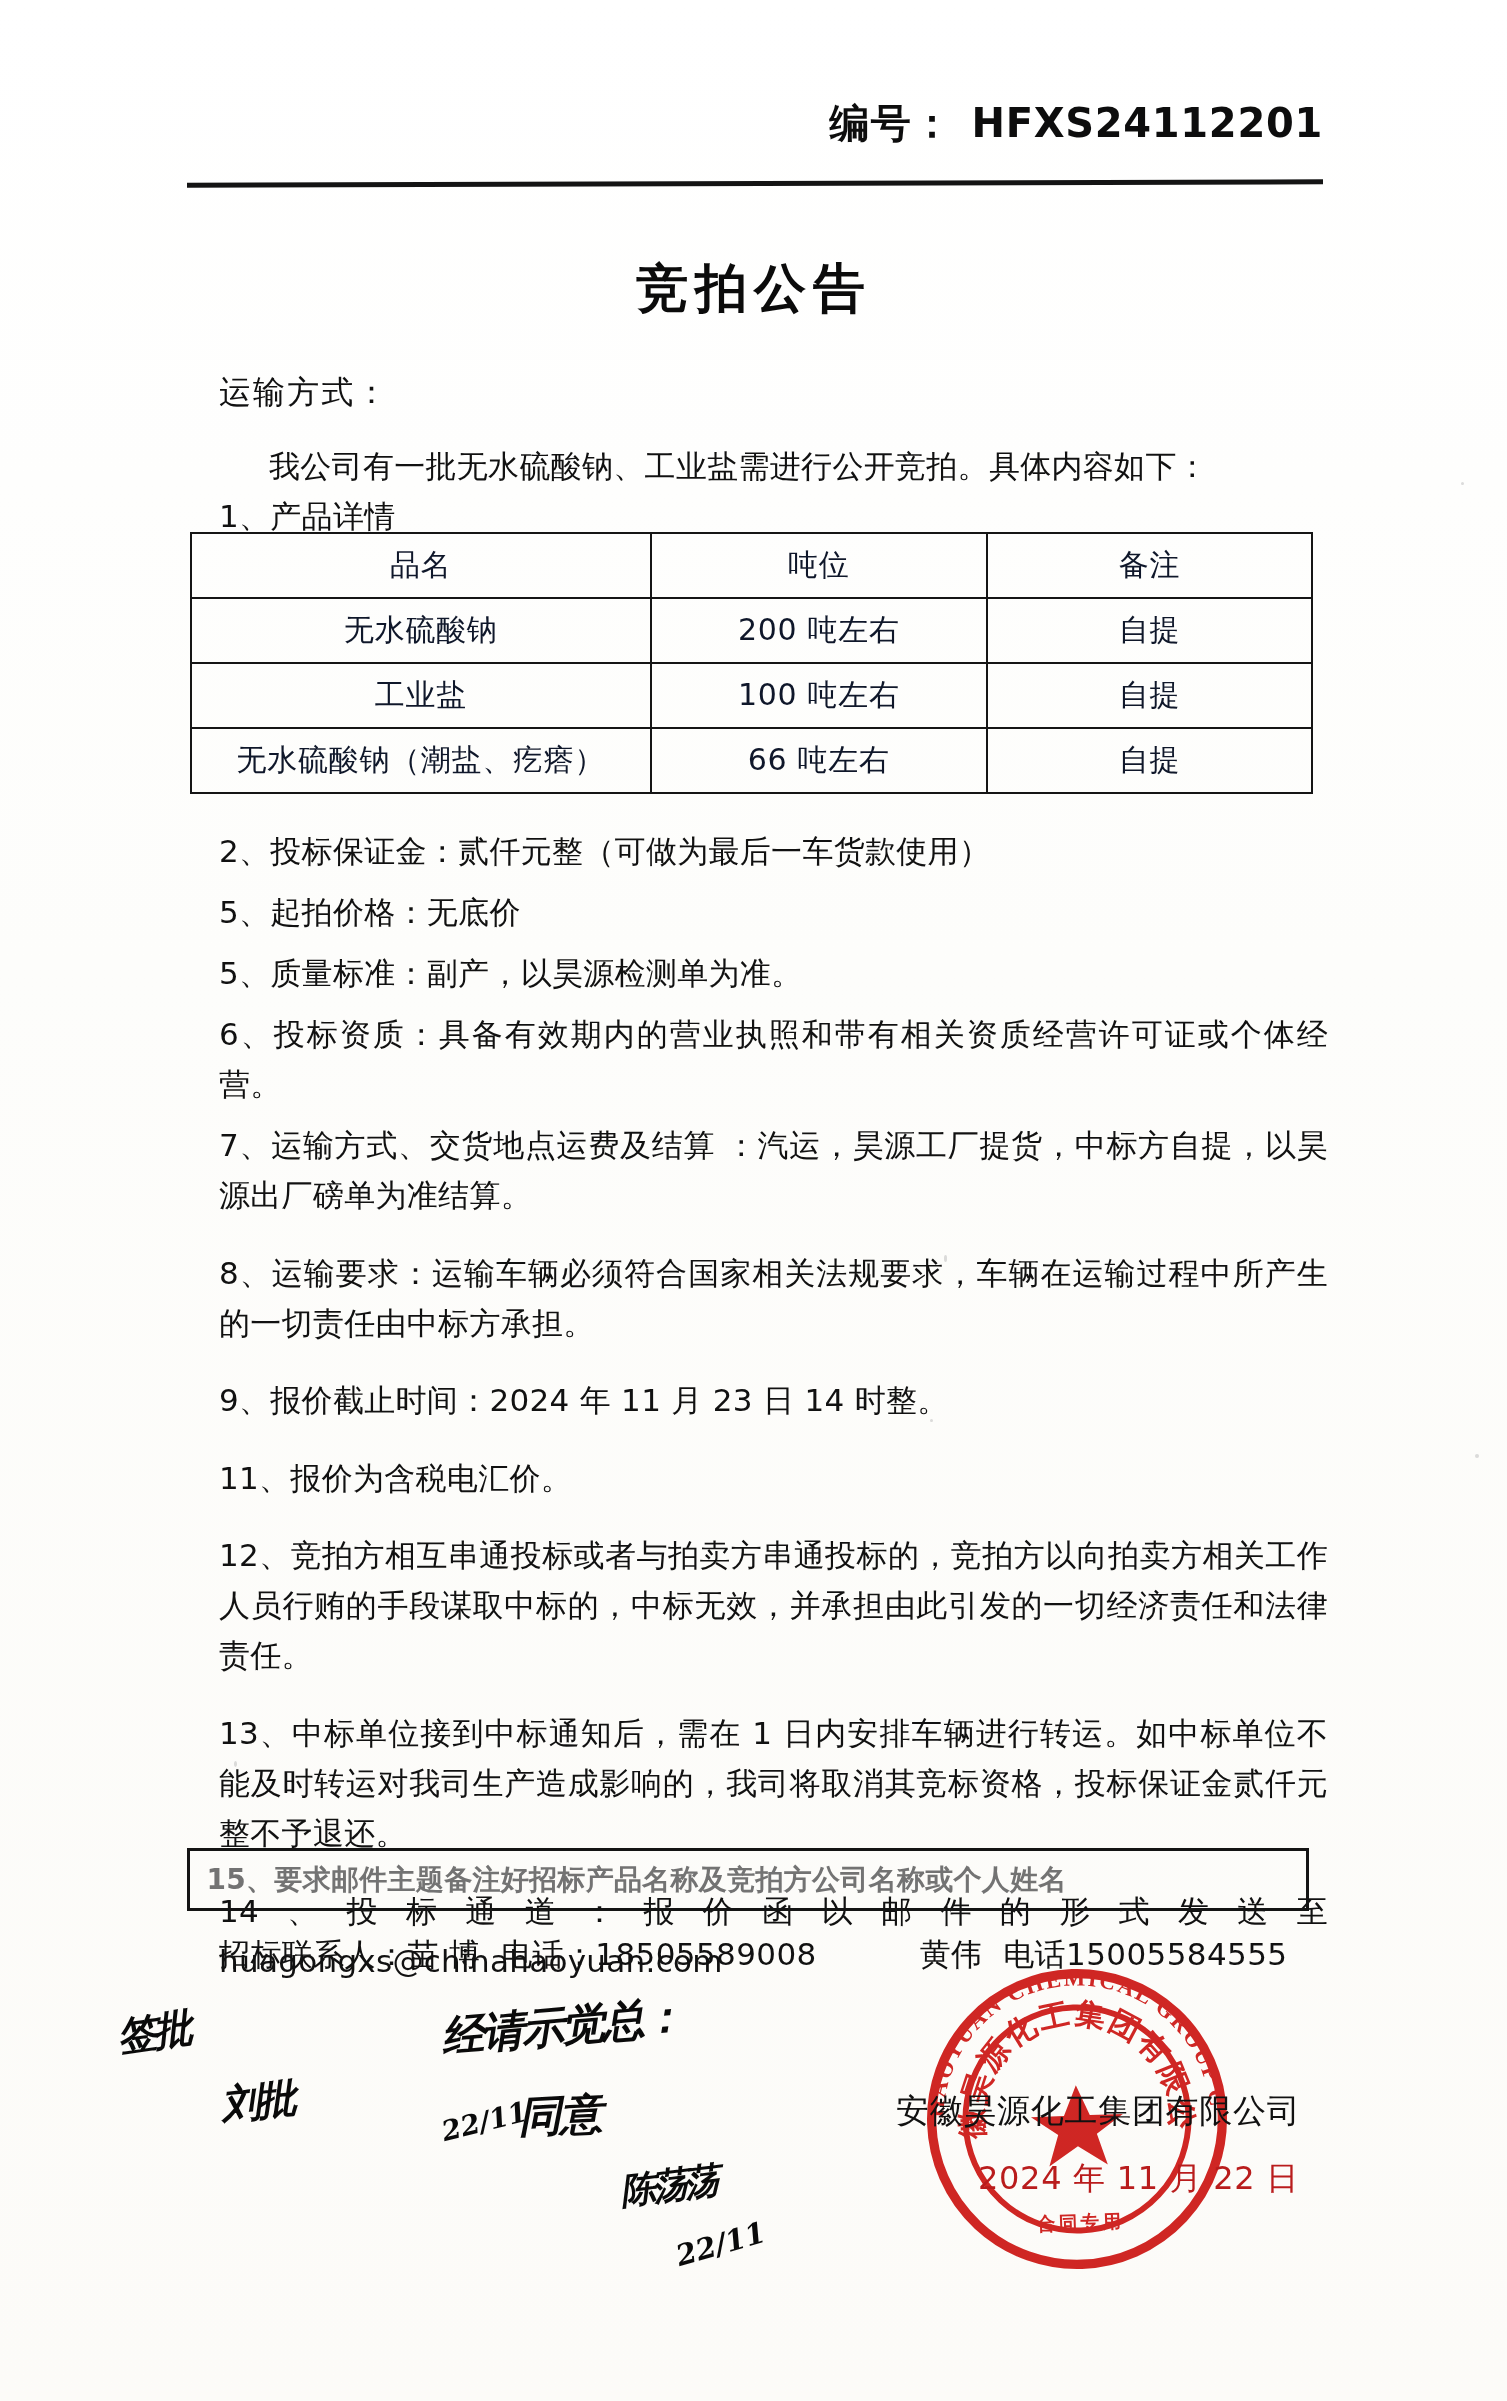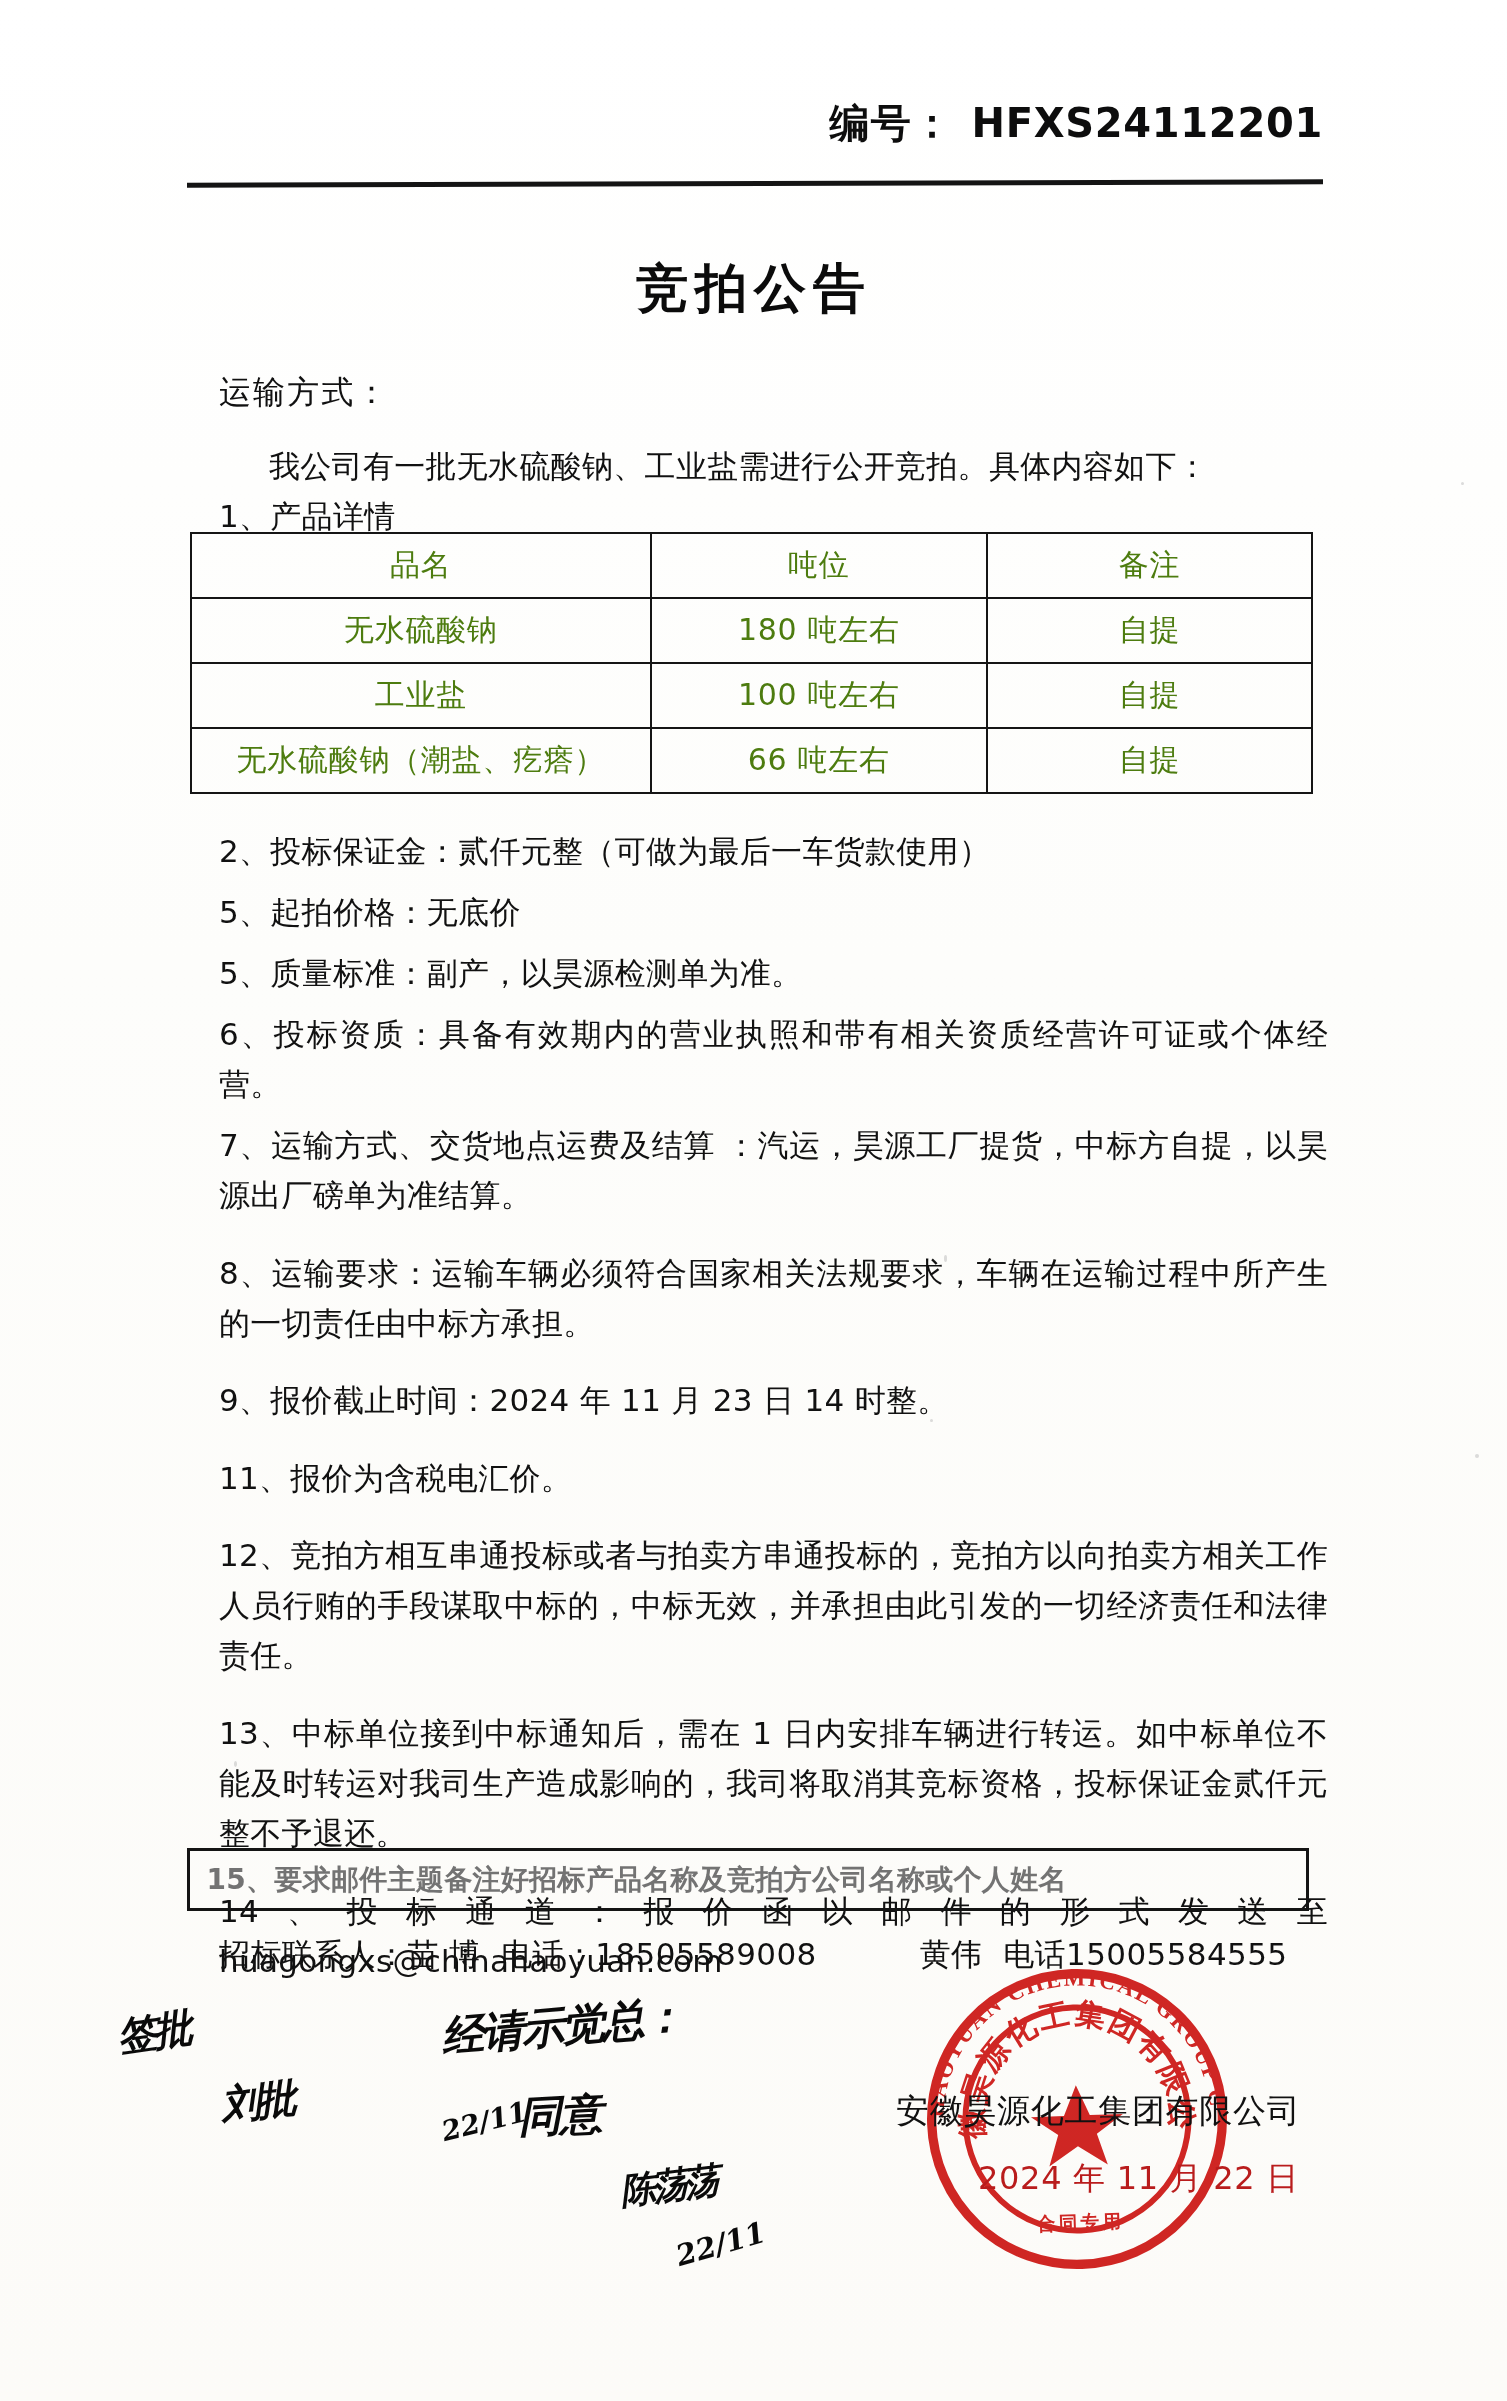--- a/index.html
+++ b/index.html
@@ -103,21 +103,21 @@
     width: 100%;
     table-layout: fixed;
   }
   table.product-table td, table.product-table th {
     border: 2.8px solid #151515;
     height: 63px;
     text-align: center;
     vertical-align: middle;
     font-size: 30px;
     font-weight: 500;
-    color: #4d7c0f;
+    color: #0f172a;
     letter-spacing: 0.7px;
     padding: 0 14px;
   }
   table.product-table th { font-weight: 500; }
   table.product-table col.c1 { width: 41%; }
   table.product-table col.c2 { width: 30%; }
   table.product-table col.c3 { width: 29%; }
 
   
   #clauses {
@@ -301,21 +301,21 @@
       <thead>
         <tr>
           <th>品名</th>
           <th>吨位</th>
           <th>备注</th>
         </tr>
       </thead>
       <tbody>
         <tr>
           <td>无水硫酸钠</td>
-          <td>180 吨左右</td>
+          <td>200 吨左右</td>
           <td>自提</td>
         </tr>
         <tr>
           <td>工业盐</td>
           <td>100 吨左右</td>
           <td>自提</td>
         </tr>
         <tr>
           <td>无水硫酸钠（潮盐、疙瘩）</td>
           <td>66 吨左右</td>

